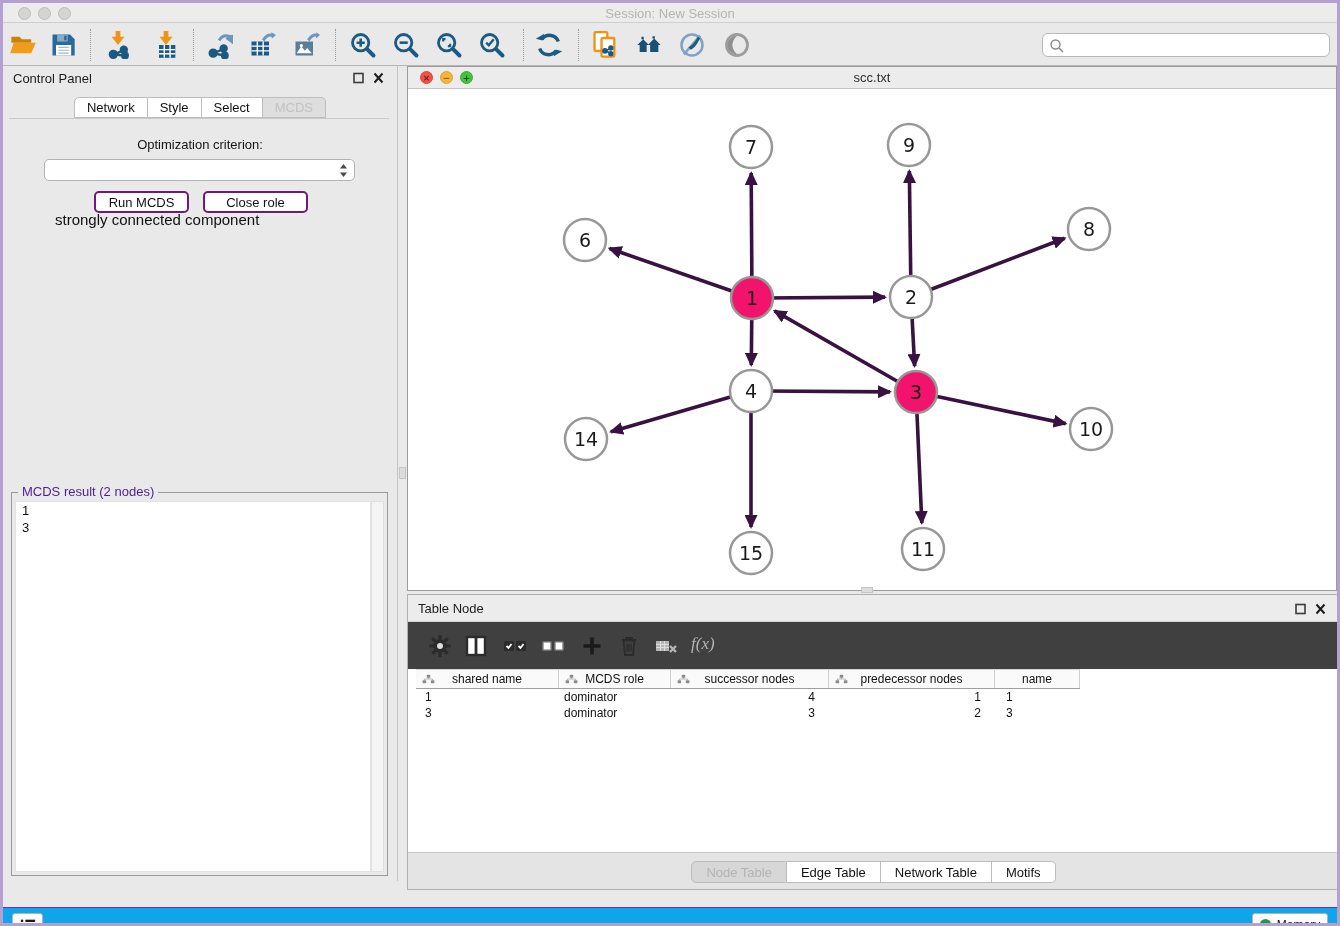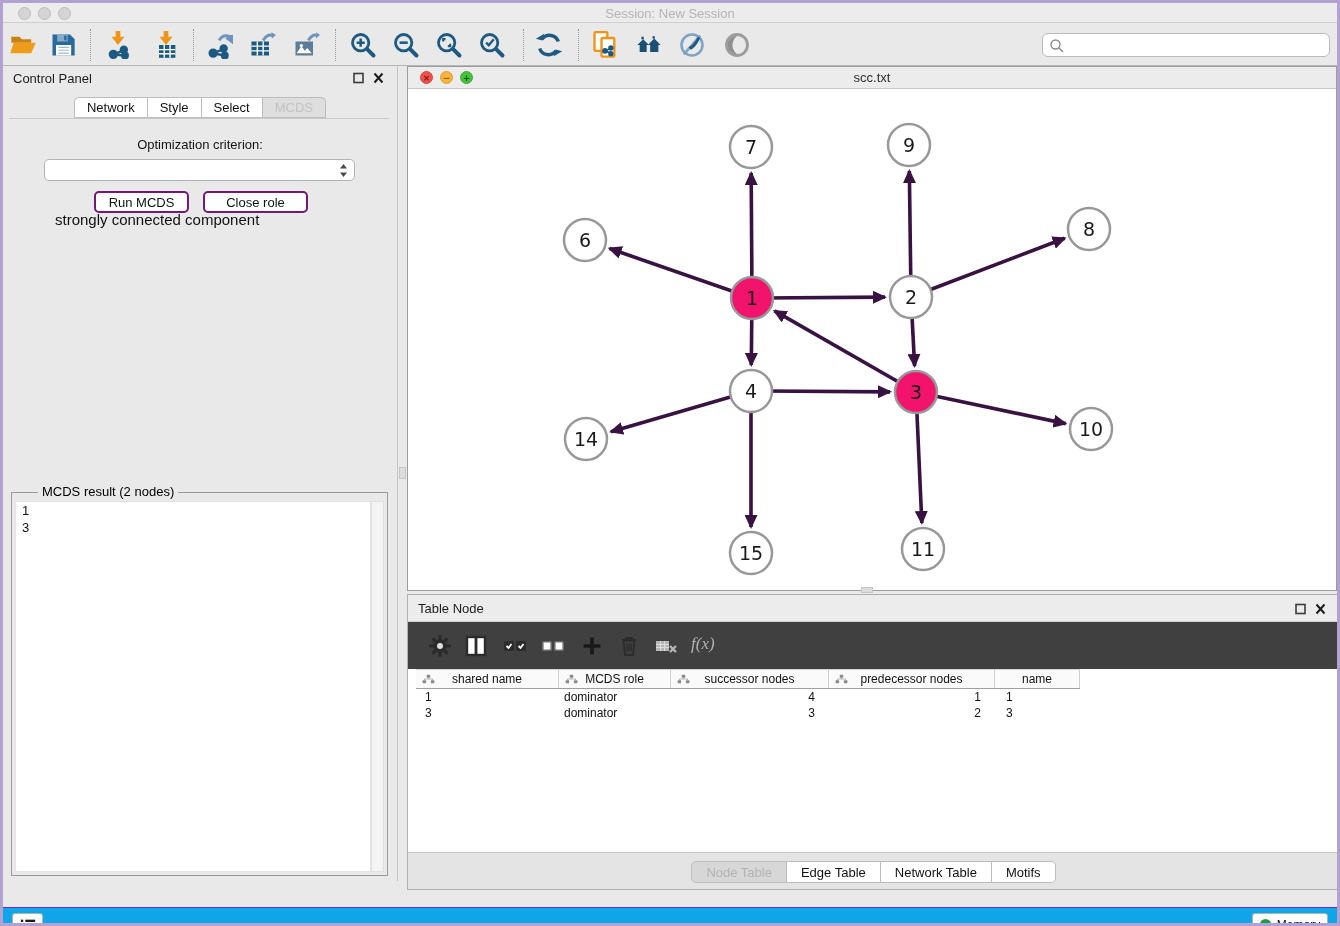--- a/index.html
+++ b/index.html
@@ -31,21 +31,21 @@
   .tab { display:inline-block; height:21px; line-height:20px; padding:0 12px; font-size:13px; background:#fff; border:1px solid #bdbdbd; border-left-width:0; color:#111; position:relative; }
   .tab:first-child { border-left-width:1px; border-top-left-radius:5px; }
   .tab:last-child { border-top-right-radius:5px; }
   .tab.sel { background:#dedede; color:#c2c2c2; }
   .opt-label { position:absolute; left:0; width:100%; top:71px; text-align:center; font-size:13px; color:#141414; }
   .dropdown { position:absolute; left:41px; top:93px; width:311px; height:22px; background:#fff; border:1px solid #b3b3b3; border-radius:5px; }
   .dropdown .dval { position:absolute; left:10px; top:3px; font-size:15px; color:#111;margin-top:48px; }
   .dropdown svg { position:absolute; right:5px; top:3px; width:11px; height:15px; }
   .btn { position:absolute; height:22px; background:#fff; border:2px solid #701a75; border-radius:5px; font-size:13px; color:#111; text-align:center; line-height:20px; }
   .groupbox { position:absolute; left:8px; top:426px; width:377px; height:384px; border:1px solid #9b9b9b; }
-  .legend { position:absolute; left:6px; top:-9px; background:#e9e9e9; padding:0 4px; font-size:13px; color:#000000;margin-left:20px; }
+  .legend { position:absolute; left:6px; top:-9px; background:#e9e9e9; padding:0 4px; font-size:13px; color:#4c1d95; }
   .gb-inner { position:absolute; left:3px; right:16px; top:8px; bottom:3px; background:#fff; border:1px solid #e3e3e3; }
   .gb-scroll { position:absolute; right:3px; top:8px; bottom:3px; width:13px; background:#f4f4f4; border:1px solid #e0e0e0; }
   .rline { font-size:13px; color:#111; padding:1px 0 1px 6px; }
 
   
   .netwin { position:absolute; left:404px; top:63px; width:930px; height:525px; background:#fff; border:1px solid #9c9c9c; }
   .netbar { position:absolute; left:0; top:0; width:100%; height:22px; background:#ececec; border-bottom:1px solid #c6c6c6; }
   .ntl { position:absolute; top:4px; width:13px; height:13px; border-radius:50%; font:bold 9px/12px "DejaVu Sans",sans-serif; text-align:center; }
   .net-title { position:absolute; left:0; right:0; top:3px; text-align:center; font-size:13px; color:#2e2e2e; }
   #graph { position:absolute; left:0; top:22px; }

